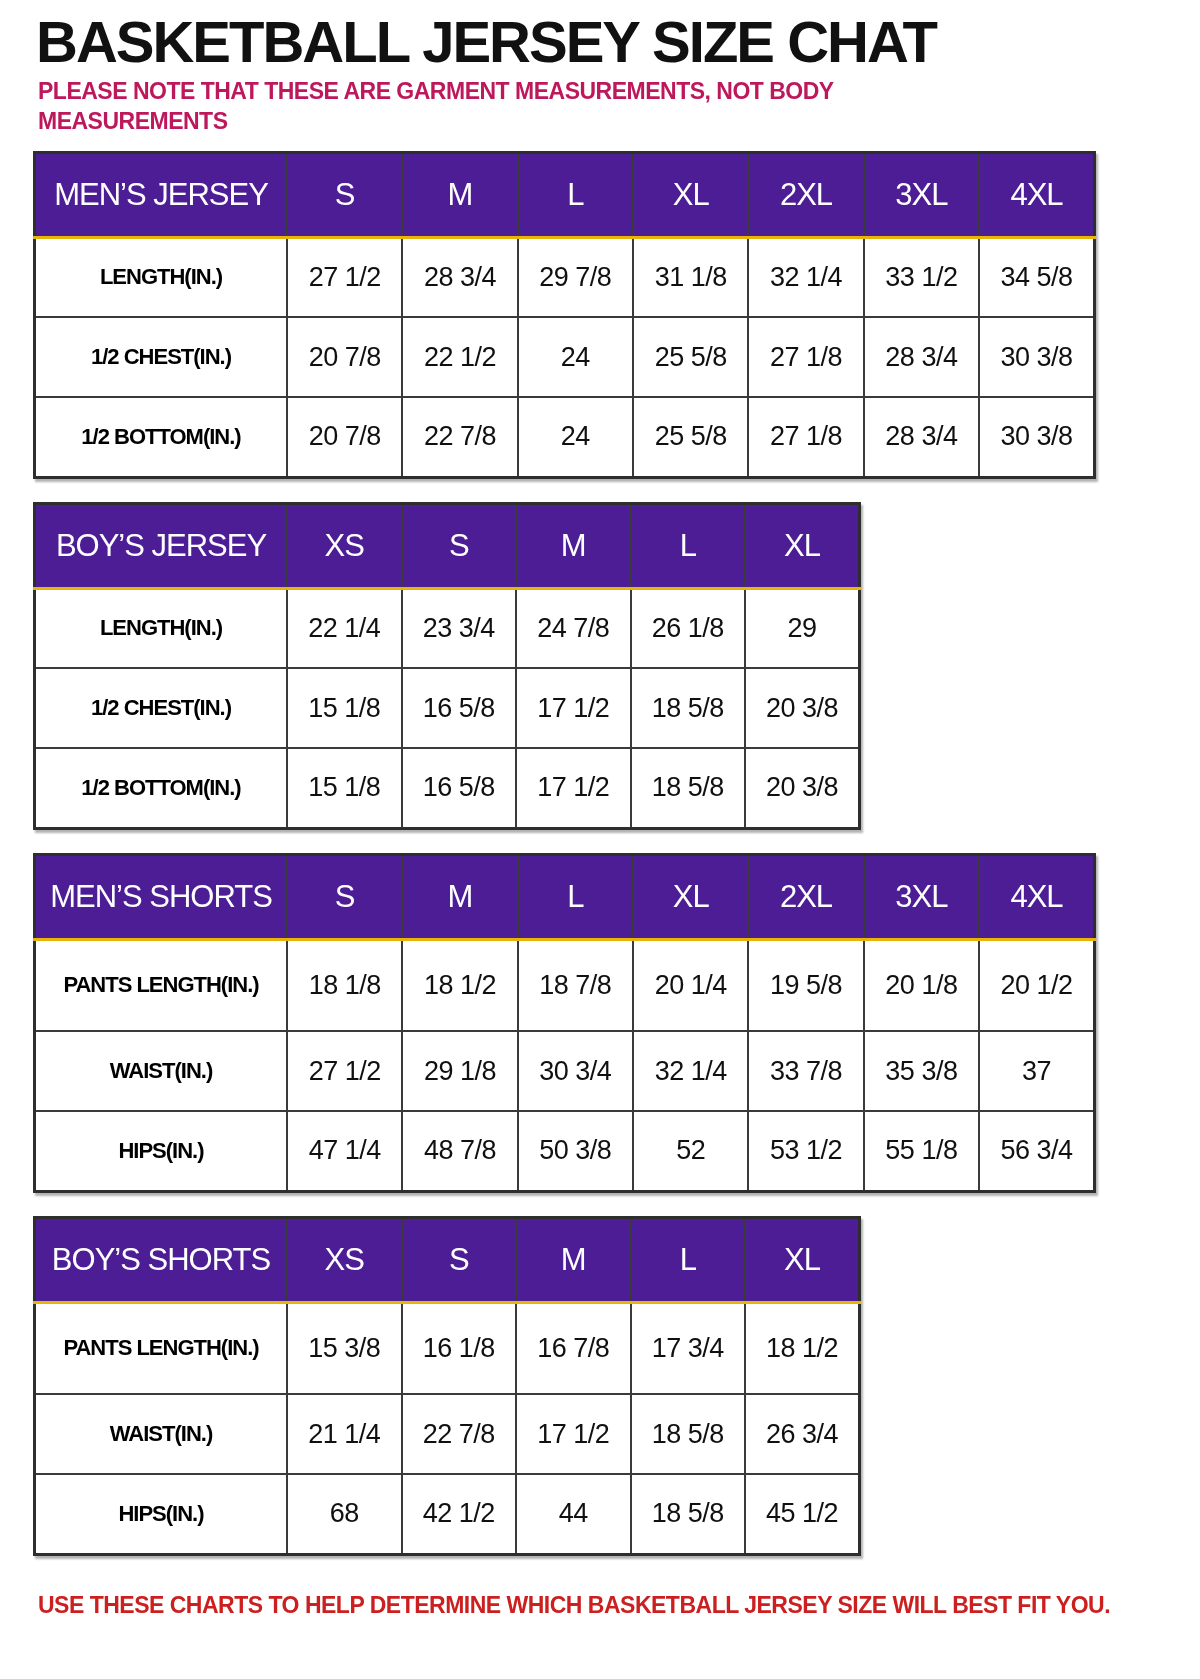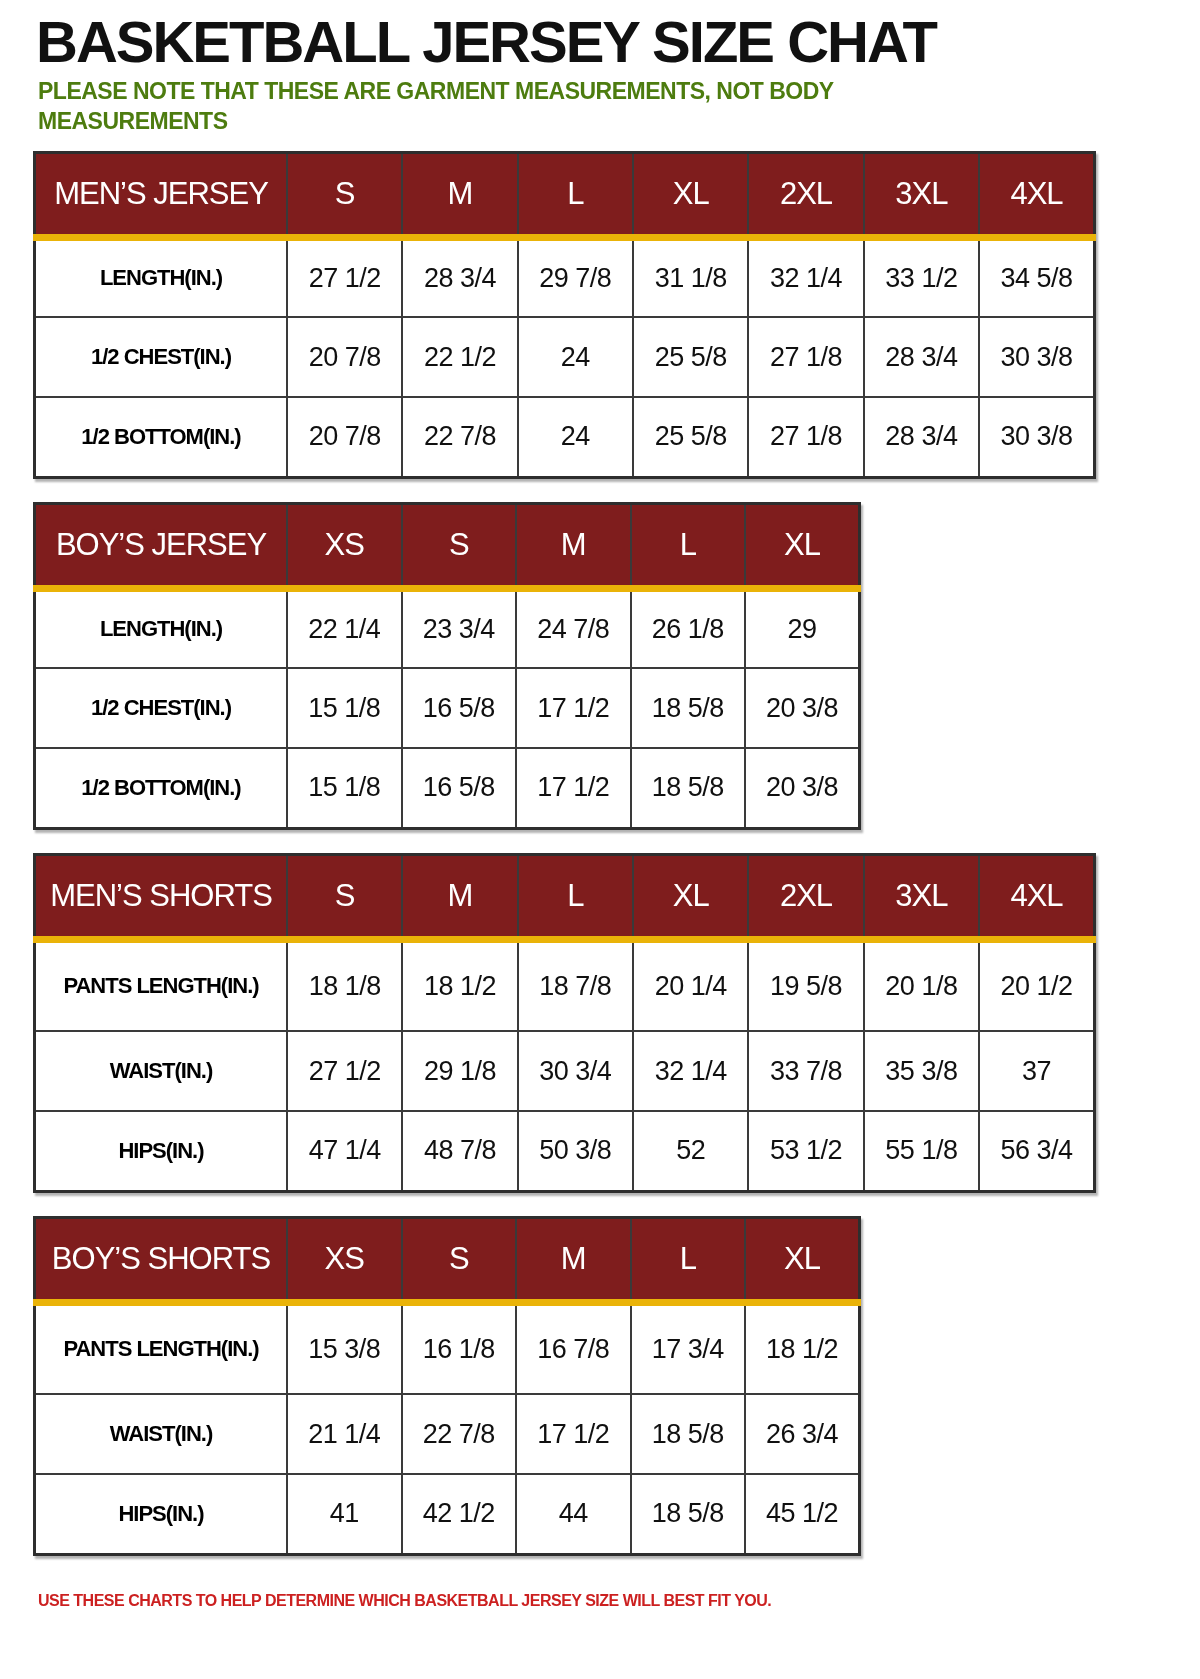--- a/index.html
+++ b/index.html
@@ -26,21 +26,21 @@
     line-height: 1.05;
     font-family: "Liberation Sans", sans-serif;
   }
   p.note {
     margin: 0 0 14px 38px;
     width: 830px;
     font-size: 23px;
     font-weight: bold;
     letter-spacing: -0.5px;
     line-height: 1.3;
-    color: #4d7c0f;
+    color: #be185d;
   }
   #tables-root {
     margin-left: 33px;
   }
   table.size-table {
     border-collapse: collapse;
     table-layout: fixed;
     margin: 0 0 23px 0;
     border: 3px solid #2e2e2e;
     box-shadow: 2px 3px 2px rgba(0,0,0,0.30);
@@ -51,44 +51,44 @@
   table.size-table th,
   table.size-table td {
     border: 2px solid #3a3a3a;
     text-align: center;
     vertical-align: middle;
     padding: 0 4px;
     overflow: hidden;
   }
   table.size-table thead tr { height: 85px; }
   table.size-table thead th {
-    background: #7f1d1d;
+    background: #4c1d95;
     color: #ffffff;
     font-weight: normal;
     font-size: 31px;
     letter-spacing: -1px;
-    border-bottom: 7px solid #eab308;
+    border-bottom: 3px solid #eab308;
   }
   table.size-table tbody tr { height: 80px; }
   table.size-table tbody tr.tall { height: 92px; margin-left: 20px; }
   td.row-label {
     font-weight: bold;
     font-size: 22px;
     letter-spacing: -1px;
     color: #000000;
     line-height: 1.1;
   }
   td.size-value {
     font-size: 27px;
     letter-spacing: -0.5px;
     color: #101010;
   }
   p.footer {
     margin: 36px 0 0 38px;
-    font-size: 16px;
+    font-size: 23px;
     font-weight: bold;
     letter-spacing: -0.5px;
     color: #cc2020;
   }
 </style>
 </head>
 <body>
 
 <div class="page">
 
@@ -250,21 +250,21 @@
           <tr>
             <td class="row-label">WAIST(IN.)</td>
             <td class="size-value">21 1/4</td>
             <td class="size-value">22 7/8</td>
             <td class="size-value">17 1/2</td>
             <td class="size-value">18 5/8</td>
             <td class="size-value">26 3/4</td>
           </tr>
           <tr>
             <td class="row-label">HIPS(IN.)</td>
-            <td class="size-value">41</td>
+            <td class="size-value">68</td>
             <td class="size-value">42 1/2</td>
             <td class="size-value">44</td>
             <td class="size-value">18 5/8</td>
             <td class="size-value">45 1/2</td>
           </tr>
         </tbody>
       </table>
     </div>
 
   <p class="footer">USE THESE CHARTS TO HELP DETERMINE WHICH BASKETBALL JERSEY SIZE WILL BEST FIT YOU.</p>

